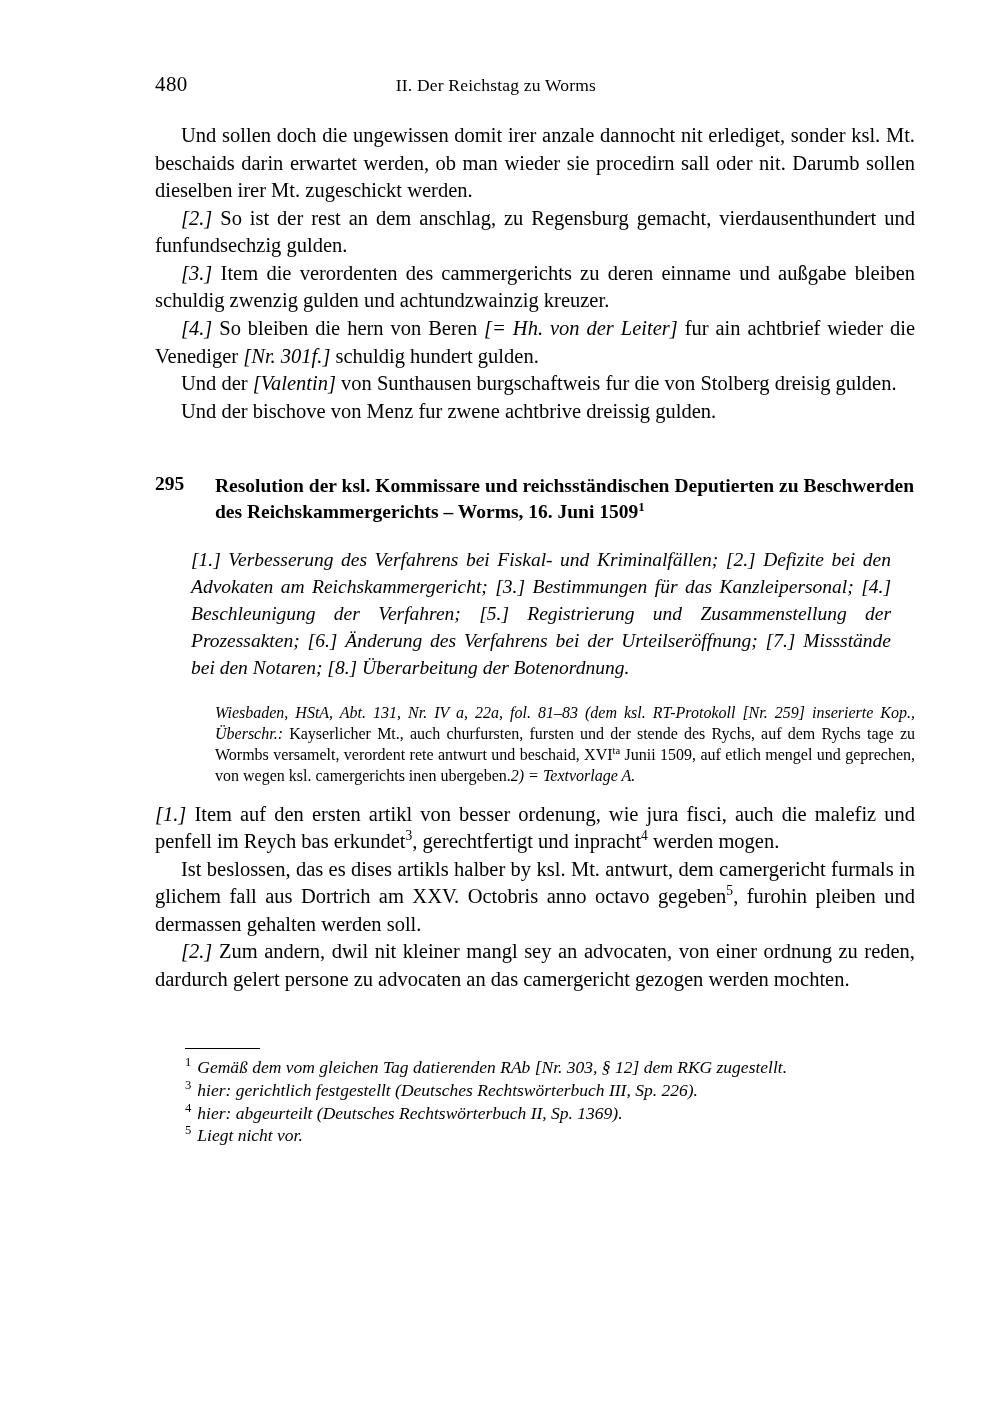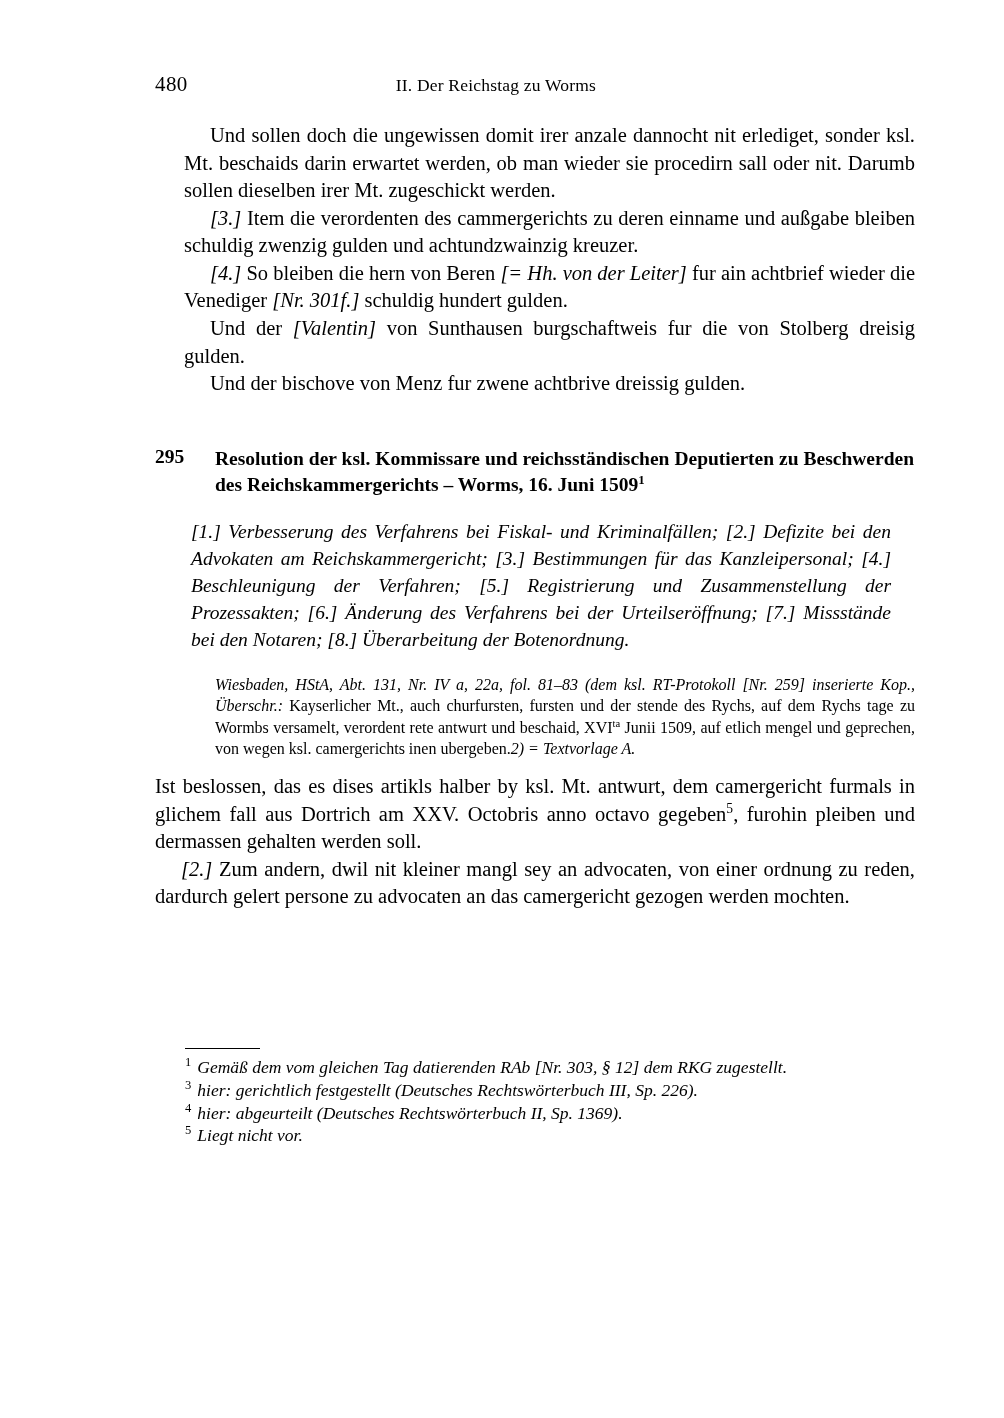--- a/index.html
+++ b/index.html
@@ -45,21 +45,21 @@
     width: 760px;
   }
   p {
     margin: 0;
     font-size: 20.5px;
     line-height: 1.345;
     text-align: justify;
     text-justify: inter-word;
     hyphens: manual;
   }
-  p.ind { text-indent: 26px; margin-left: 29px; }
+  p.ind { text-indent: 26px; }
   .it { font-style: italic; }
   sup {
     font-size: 0.66em;
     vertical-align: super;
     line-height: 0;
   }
   
   .doc-head {
     display: flex;
     margin-top: 48px;
@@ -134,36 +134,38 @@
 
 <div class="page">
 
   <div class="runhead">
     <div class="folio">480</div>
     <div class="title">II. Der Reichstag zu Worms</div>
   </div>
 
   <div class="col">
     <p class="ind">Und sollen doch die ungewissen domit irer anzale dannocht nit erlediget, sonder ksl. Mt. beschaids darin erwartet werden, ob man wieder sie procedirn sall oder nit. Darumb sollen dieselben irer Mt. zugeschickt werden.</p>
+    <p class="ind"><span class="it">[2.]</span><span> So ist der rest an dem anschlag, zu Regensburg gemacht, vierdausenthundert und funfundsechzig gulden.</span></p>
     <p class="ind"><span class="it">[3.]</span><span> Item die verordenten des cammergerichts zu deren einname und außgabe bleiben schuldig zwenzig gulden und achtundzwainzig kreuzer.</span></p>
     <p class="ind"><span class="it">[4.]</span> So bleiben die hern von Beren <span class="it">[= Hh. von der Leiter]</span> fur ain achtbrief wieder die Venediger <span class="it">[Nr. 301f.]</span> schuldig hundert gulden.</p>
     <p class="ind">Und der <span class="it">[Valentin]</span> von Sunthausen burgschaftweis fur die von Stolberg dreisig gulden.</p>
     <p class="ind">Und der bischove von Menz fur zwene achtbrive dreissig gulden.</p>
   </div>
 
   <div class="doc-head">
     <div class="num">295</div>
     <div class="heading"><span>Resolution der ksl. Kommissare und reichsständischen Deputierten zu Beschwerden des Reichskammergerichts – Worms, 16. Juni 1509</span><sup>1</sup></div>
   </div>
 
   <div class="regest">[1.] Verbesserung des Verfahrens bei Fiskal- und Kriminalfällen; [2.] Defizite bei den Advokaten am Reichskammergericht; [3.] Bestimmungen für das Kanzleipersonal; [4.] Beschleunigung der Verfahren; [5.] Registrierung und Zusammenstellung der Prozessakten; [6.] Änderung des Verfahrens bei der Urteilseröffnung; [7.] Missstände bei den Notaren; [8.] Überarbeitung der Botenordnung.</div>
 
   <div class="source"><span class="it">Wiesbaden, HStA, Abt. 131, Nr. IV a, 22a, fol. 81–83 (dem ksl. RT-Protokoll [Nr. 259] inserierte Kop., Überschr.:</span><span class="rom"> Kayserlicher Mt., auch churfursten, fursten und der stende des Rychs, auf dem Rychs tage zu Wormbs versamelt, verordent rete antwurt und beschaid, XVI</span><sup class="rom">ta</sup><span class="rom"> Junii 1509, auf etlich mengel und geprechen, von wegen ksl. camergerichts inen ubergeben.</span><span class="it">2)</span><span class="it"> = Textvorlage A.</span></div>
 
   <div class="col maintext">
+    <p><span class="it">[1.]</span> Item auf den ersten artikl von besser ordenung, wie jura fisci, auch die malefiz und penfell im Reych bas erkundet<sup>3</sup>, gerechtfertigt und inpracht<sup>4</sup> werden mogen.</p>
     <p>Ist beslossen, das es dises artikls halber by ksl. Mt. antwurt, dem camergericht furmals in glichem fall aus Dortrich am XXV. Octobris anno octavo gegeben<sup>5</sup>, furohin pleiben und dermassen gehalten werden soll.</p>
     <p><span class="it">[2.]</span> Zum andern, dwil nit kleiner mangl sey an advocaten, von einer ordnung zu reden, dardurch gelert persone zu advocaten an das camergericht gezogen werden mochten.</p>
   </div>
 
   <div class="footnotes">
     <div class="fn-rule"></div>
     <p class="fn"><span class="mk">1</span><span>Gemäß dem vom gleichen Tag datierenden RAb [Nr. 303, § 12] dem RKG zugestellt.</span></p>
     <p class="fn"><span class="mk">3</span><span>hier: gerichtlich festgestellt (Deutsches Rechtswörterbuch III, Sp. 226).</span></p>
     <p class="fn"><span class="mk">4</span><span>hier: abgeurteilt (Deutsches Rechtswörterbuch II, Sp. 1369).</span></p>
     <p class="fn"><span class="mk">5</span><span>Liegt nicht vor.</span></p>

